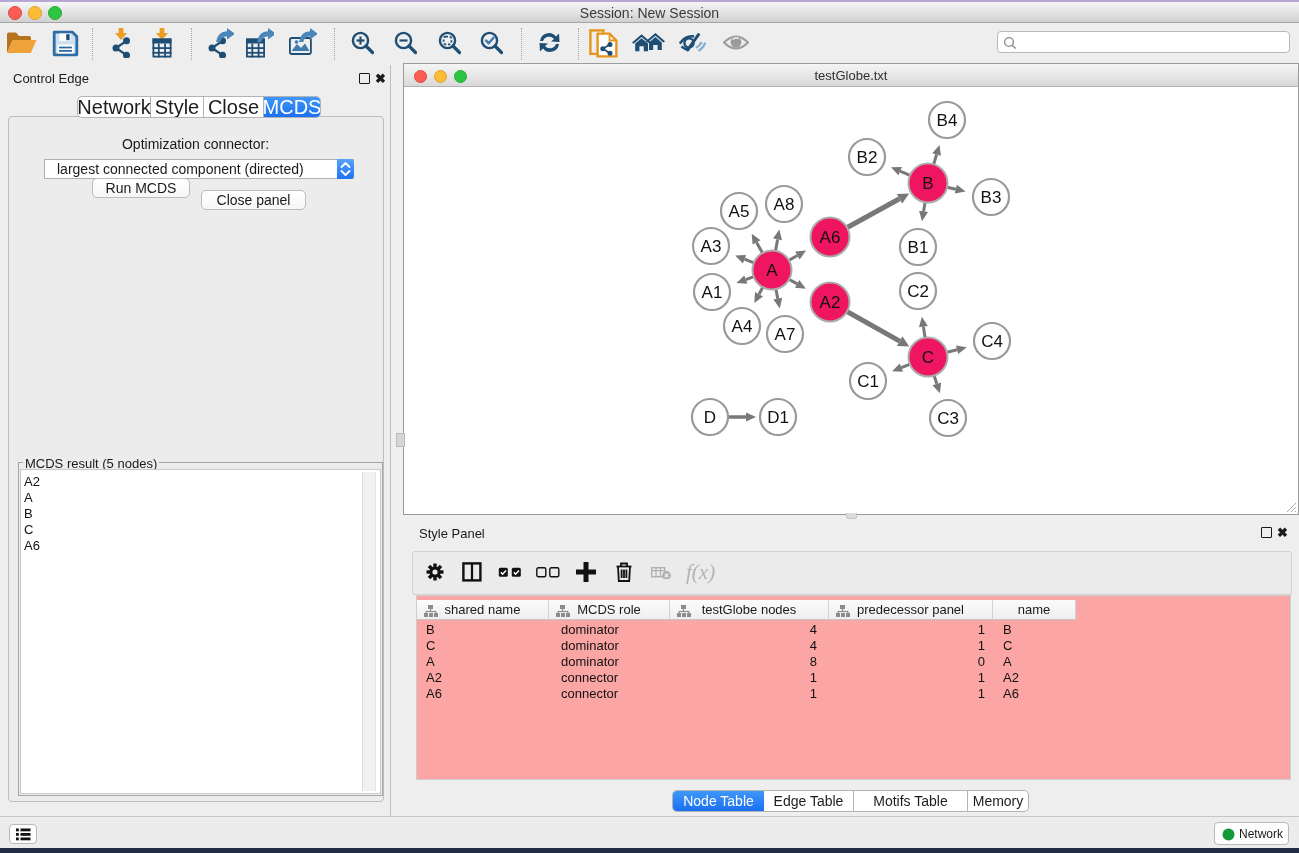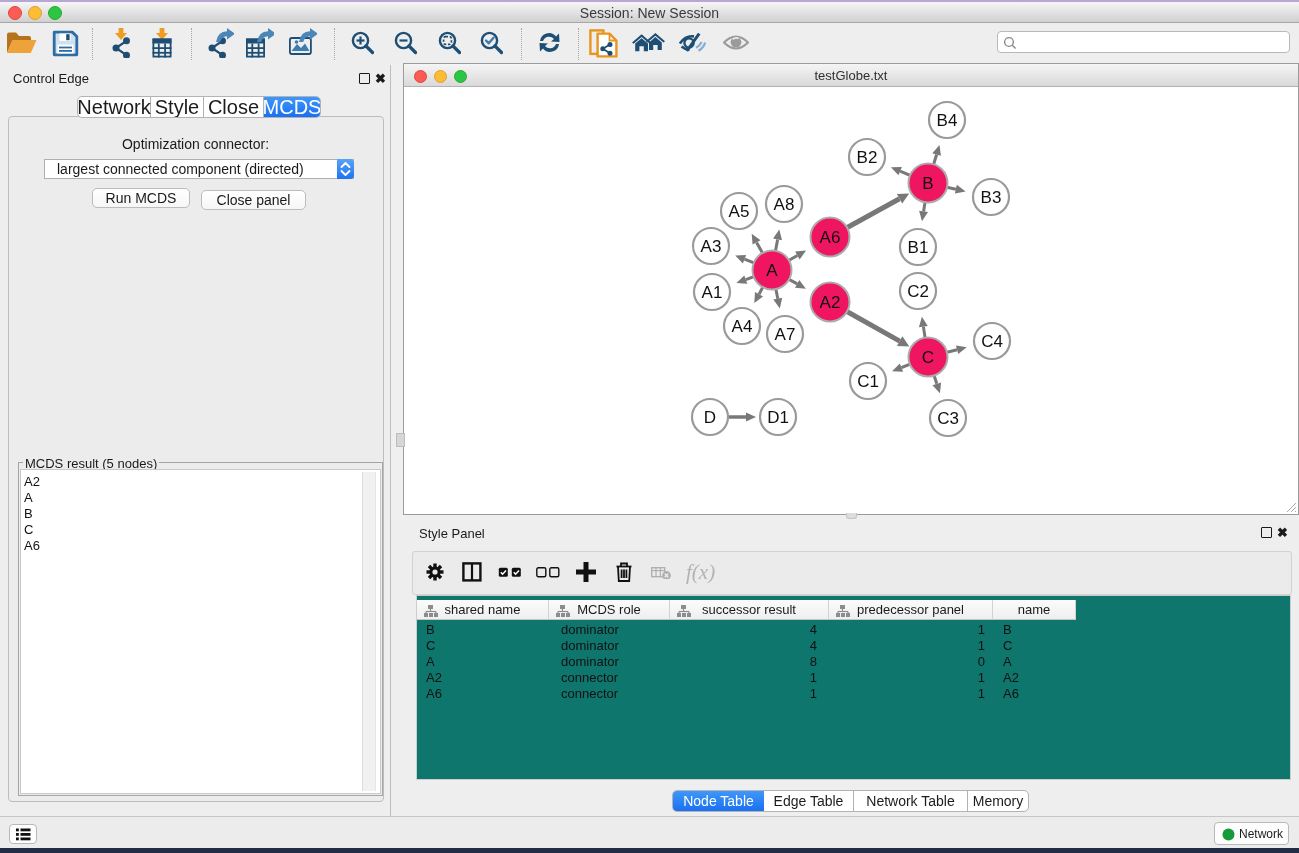--- a/index.html
+++ b/index.html
@@ -54,21 +54,21 @@
   #wtitle{left:0;top:0;width:100%;height:22px;
     background:linear-gradient(#f5f5f5,#d9d9d9);border-bottom:1px solid #b2b2b2;}
   .wlight{width:11px;height:11px;border-radius:50%;top:6px;}
   #wtitletext{left:0;top:4px;width:100%;text-align:center;font-size:13px;color:#303030;}
   #graph{left:404px;top:86px;}
   
   #tpanel{left:391px;top:520px;width:908px;height:298px;background:#eeeeee;}
   #tp-title{left:28px;top:6px;font-size:13px;color:#1a1a1a;}
   #ttoolbar{left:21px;top:31px;width:878px;height:42px;background:#ebebeb;
     border:1px solid #d2d2d2;border-radius:3px;}
-  #tablebox{left:25px;top:75px;width:873px;height:183px;background:#0f766e;
+  #tablebox{left:25px;top:75px;width:873px;height:183px;background:#fca5a5;
     border:1px solid #cdcdcd;}
   .hcell{position:absolute;top:4px;height:19px;background:linear-gradient(#fbfbfb,#efefef);
     border-right:1px solid #d2d2d2;border-bottom:1px solid #c4c4c4;
     font-size:13px;color:#1a1a1a;display:flex;align-items:center;justify-content:center;}
   .trow{position:absolute;font-size:13px;color:#111;}
   #tabs2{left:281px;top:270px;font-size:14px;}
   #tabs2 div{height:100%;}
   
   #status{left:0;top:816px;width:1299px;height:32px;background:#ececec;
     border-top:1px solid #c6c6c6;}
@@ -259,21 +259,21 @@
 <div class="abs" id="optlabel">Optimization connector:</div>
 <div class="abs" id="dropdown">
     <span>largest connected component (directed)</span>
   <div id="ddcap">
       <svg width="17" height="20" viewBox="0 0 17 20">
         <path d="M4.5 8 L8.5 4 L12.5 8" fill="none" stroke="#fff" stroke-width="1.8" stroke-linecap="round" stroke-linejoin="round"></path>
         <path d="M4.5 12 L8.5 16 L12.5 12" fill="none" stroke="#fff" stroke-width="1.8" stroke-linecap="round" stroke-linejoin="round"></path>
       </svg>
     </div>
 </div>
-<div class="btn" style="left:92px;top:188px;width:96px;text-align:right;">Run MCDS</div>
+<div class="btn" style="left:92px;top:178px;width:96px;text-align:right;">Run MCDS</div>
 <div class="btn" style="left:201px;top:190px;width:103px;">Close panel</div>
 <div class="abs" id="fieldset"></div>
 <div class="abs" id="legend">MCDS result (5 nodes)</div>
 <div class="abs" id="mlist">
   <div id="mscroll"></div>
   <div class="it" style="top:4px">A2</div>
   <div class="it" style="top:20px">A</div>
   <div class="it" style="top:36px">B</div>
   <div class="it" style="top:52px">C</div>
   <div class="it" style="top:68px">A6</div>
@@ -465,21 +465,21 @@
           <rect x="4" y="0" width="5" height="4"></rect>
           <rect x="0" y="8" width="4" height="4"></rect>
           <rect x="5" y="8" width="4" height="4"></rect>
           <rect x="10" y="8" width="4" height="4"></rect>
           <line x1="6.5" y1="4" x2="6.5" y2="6.5" stroke="#8c8c8c" stroke-width="1.2"></line>
           <line x1="2" y1="6.5" x2="12" y2="6.5" stroke="#8c8c8c" stroke-width="1.2"></line>
           <line x1="2" y1="6.5" x2="2" y2="8" stroke="#8c8c8c" stroke-width="1.2"></line>
           <line x1="12" y1="6.5" x2="12" y2="8" stroke="#8c8c8c" stroke-width="1.2"></line>
         </g>
       </svg>
-<div class="hcell" style="left:253px;width:158px;">successor result</div>
+<div class="hcell" style="left:253px;width:158px;">testGlobe nodes</div>
 <svg class="abs" style="left:260px;top:9px" width="14" height="12" viewBox="0 0 14 12">
         <g fill="#8c8c8c">
           <rect x="4" y="0" width="5" height="4"></rect>
           <rect x="0" y="8" width="4" height="4"></rect>
           <rect x="5" y="8" width="4" height="4"></rect>
           <rect x="10" y="8" width="4" height="4"></rect>
           <line x1="6.5" y1="4" x2="6.5" y2="6.5" stroke="#8c8c8c" stroke-width="1.2"></line>
           <line x1="2" y1="6.5" x2="12" y2="6.5" stroke="#8c8c8c" stroke-width="1.2"></line>
           <line x1="2" y1="6.5" x2="2" y2="8" stroke="#8c8c8c" stroke-width="1.2"></line>
           <line x1="12" y1="6.5" x2="12" y2="8" stroke="#8c8c8c" stroke-width="1.2"></line>
@@ -521,21 +521,21 @@
 <div class="trow" style="left:586px;top:74px">A2</div>
 <div class="trow" style="left:9px;top:90px">A6</div>
 <div class="trow" style="left:144px;top:90px">connector</div>
 <div class="trow" style="left:312px;top:90px;width:88px;text-align:right">1</div>
 <div class="trow" style="left:480px;top:90px;width:88px;text-align:right">1</div>
 <div class="trow" style="left:586px;top:90px">A6</div>
   </div>
   <div class="abs seg" id="tabs2">
     <div class="sel" style="width:91px">Node Table</div>
     <div style="width:89px">Edge Table</div>
-    <div style="width:113px">Network Table</div>
+    <div style="width:113px">Motifs Table</div>
     <div style="width:60px">Memory</div>
   </div>
 </div>
 
 <div class="abs" id="status"></div>
 <div class="abs" id="lbtn">
   <svg width="26" height="18" viewBox="0 0 26 18">
       <g fill="#111">
         <rect x="6" y="3.5" width="2.8" height="2.8"></rect>
         <rect x="10.5" y="3.5" width="10" height="2.8"></rect>

